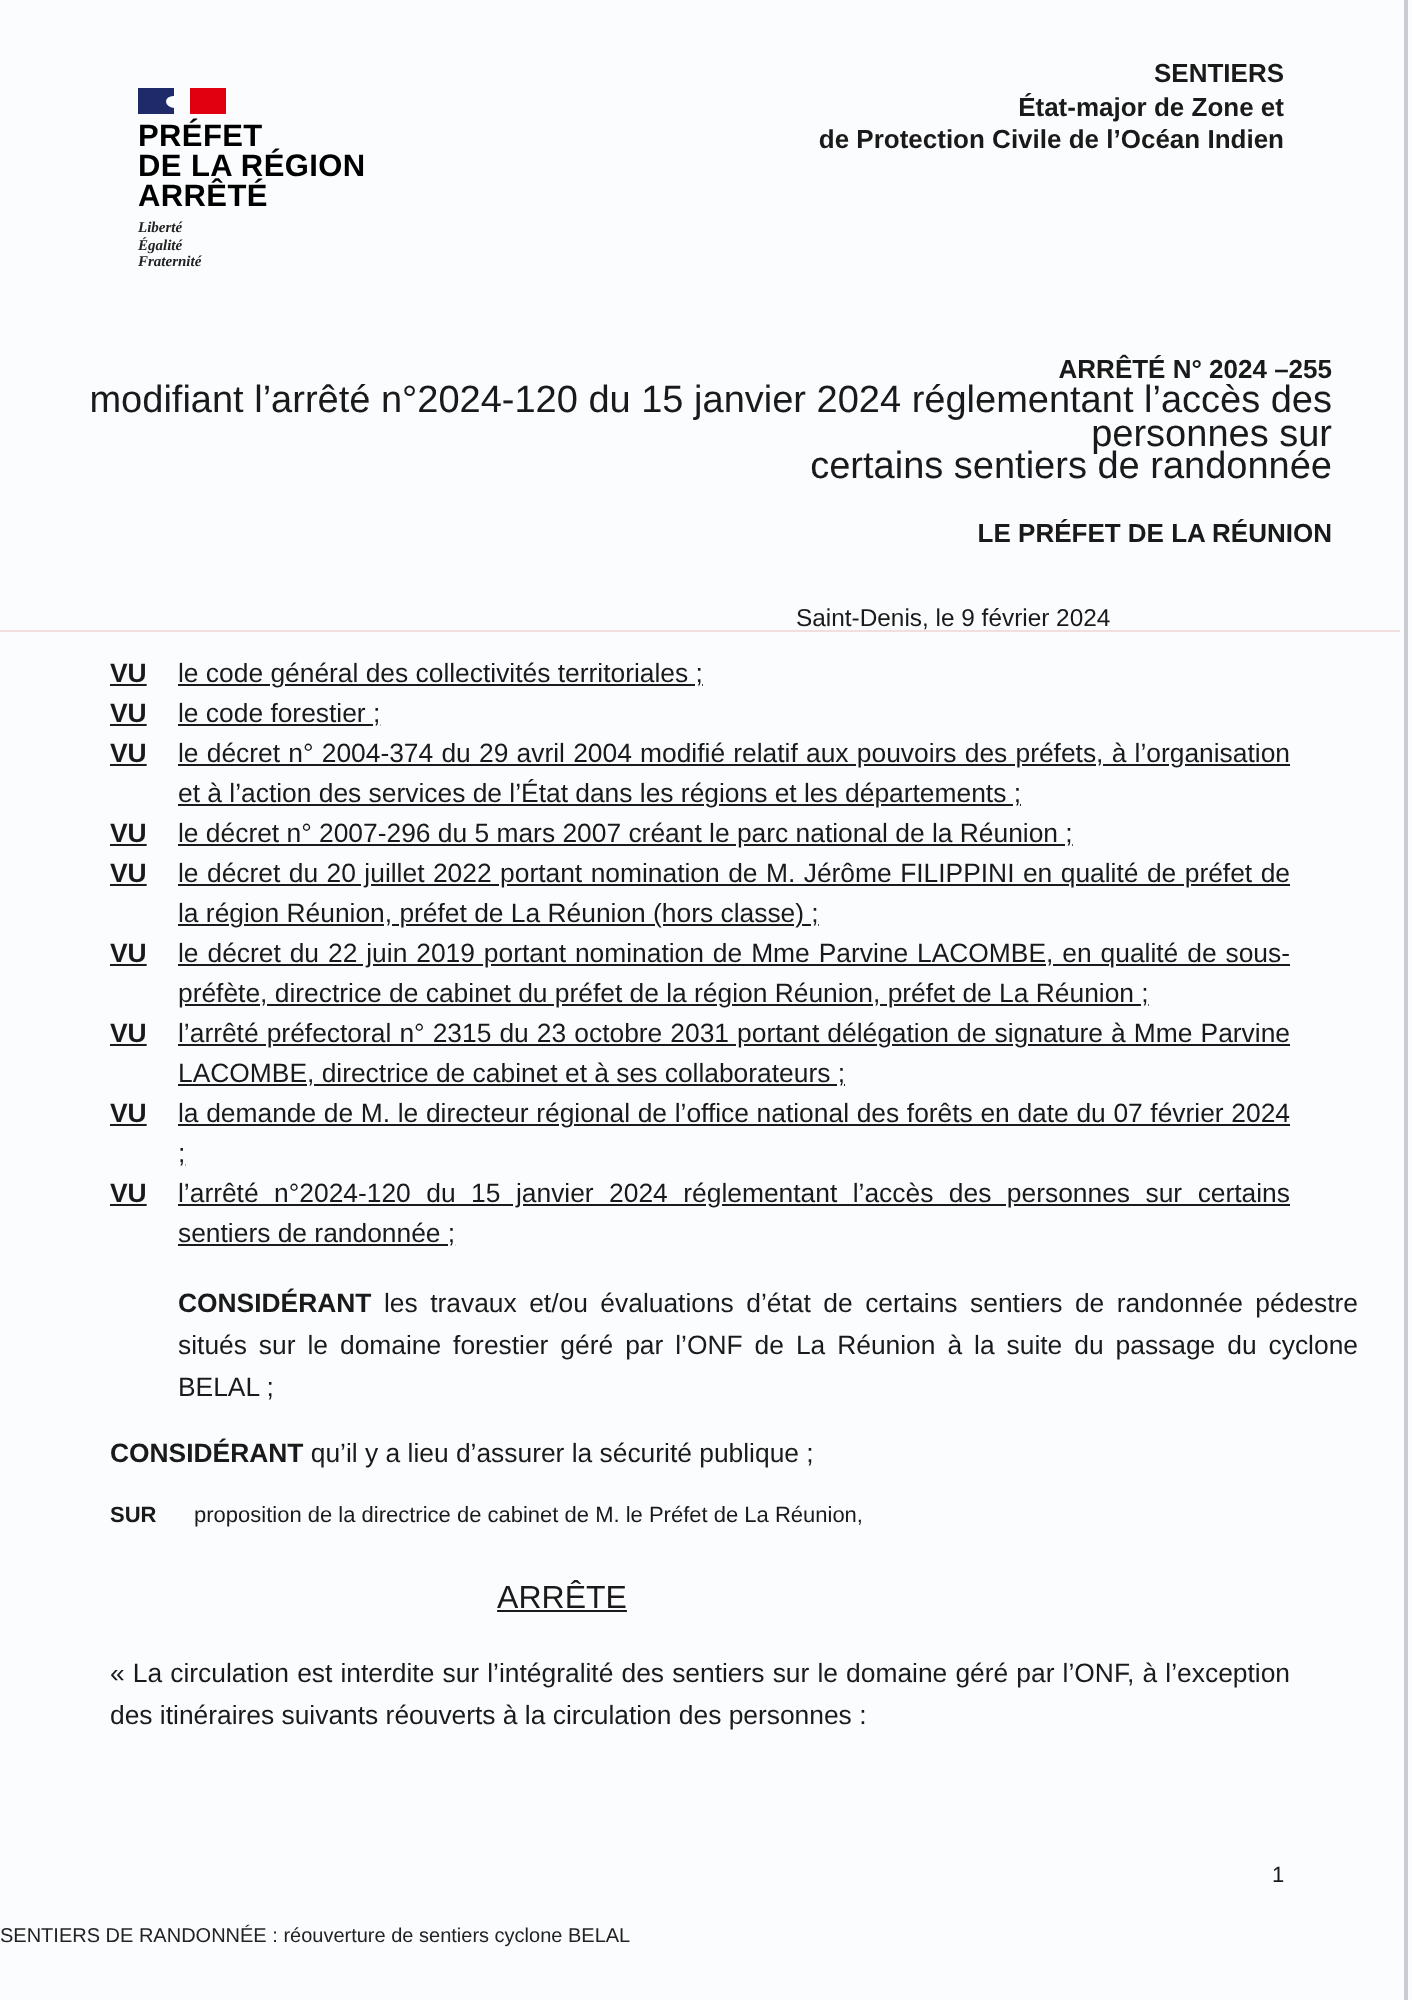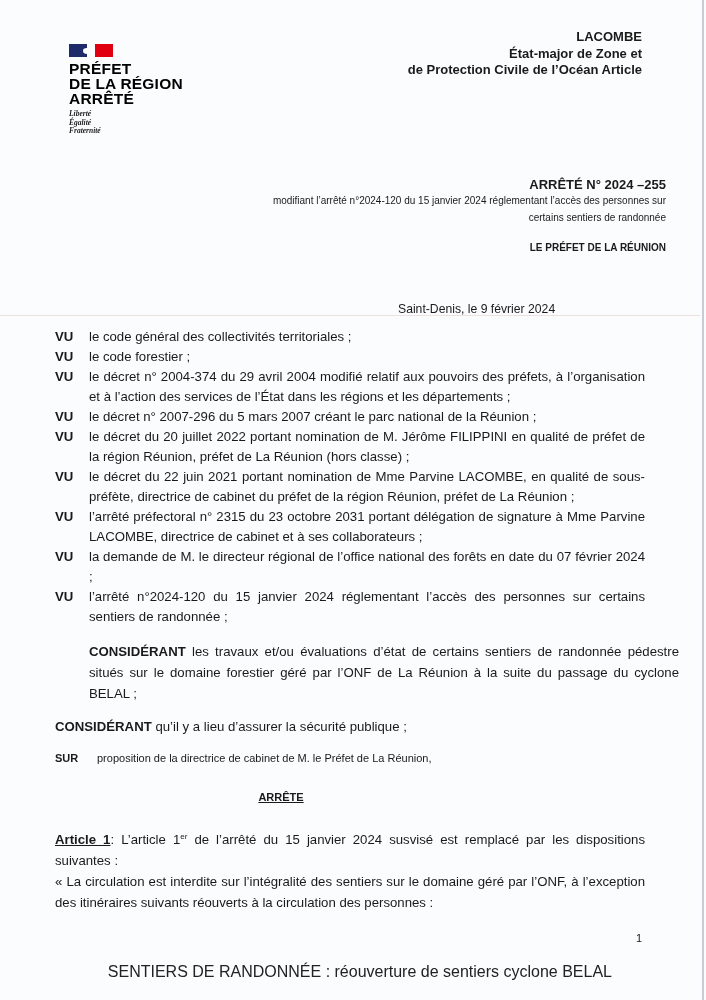--- a/index.html
+++ b/index.html
@@ -25,46 +25,46 @@
   .motto { margin-top: 4px; font-family: "Liberation Serif", serif; font-style: italic; font-size: 7.5px; line-height: 8.5px; color: #222; font-weight: bold; }
 
   
   .header-right { position: absolute; right: 64px; top: 29px; text-align: right; font-size: 13px; line-height: 16.5px; }
   .header-right .cabinet { font-weight: bold; }
   .header-right .sub { font-weight: bold; }
 
   
   .title-block { position: absolute; left: 40px; width: 626px; top: 177px; text-align: right; }
   .arrete-num { font-weight: bold; font-size: 13px; line-height: 16px; }
-  .subtitle { font-size: 10px; line-height: 16.5px; }
-  .prefet { margin-top: 16px; font-weight: bold; font-size: 10px; }
+  .subtitle { font-size: 19px; line-height: 16.5px; }
+  .prefet { margin-top: 16px; font-weight: bold; font-size: 13px; }
 
   .date { position: absolute; left: 398px; top: 302px; font-size: 12.2px; }
 
   
   .vu-list { position: absolute; left: 55px; top: 327px; width: 590px; }
-  .vu-item { display: flex; font-size: 13.2px; line-height: 20px; margin-bottom: 0; }
+  .vu-item { display: flex; font-size: 13.2px; line-height: 20px; margin-bottom: 0; text-decoration: underline; }
   .vu-label { width: 34px; flex: none; font-weight: bold; }
   .vu-text { flex: 1; text-align: justify; }
 
   .considerant { position: absolute; left: 55px; width: 590px; font-size: 13.2px; line-height: 21px; text-align: justify; }
   .considerant b { font-weight: bold; }
   .c1 { top: 641px; margin-left: 34px; }
   .c2 { top: 716px; }
   .sur { position: absolute; left: 55px; top: 752px; font-size: 11px; display: flex; }
   .sur .lbl { font-weight: bold; width: 42px; }
 
-  .arrete-heading { position: absolute; left: 0; width: 562px; top: 791px; text-align: center; font-weight: bold; font-size: 11px; text-decoration: underline; }
+  .arrete-heading { position: absolute; left: 0; width: 562px; top: 791px; text-align: center; font-weight: normal; font-size: 16px; text-decoration: underline; }
 
   .article { position: absolute; left: 55px; top: 826px; width: 590px; font-size: 13.2px; line-height: 21px; text-align: justify; }
   .article .art-label { font-weight: bold; text-decoration: underline; }
   .article sup { font-size: 8px; }
 
   .page-num { position: absolute; left: 636px; top: 932px; font-size: 11px; }
-  .footer { position: absolute; left: 0; width: 612px; top: 963px; text-align: right; font-size: 16px; color: #222; }
+  .footer { position: absolute; left: 0; width: 612px; top: 963px; text-align: left; font-size: 10px; color: #222; }
 </style>
 </head>
 <body>
 
 <div class="page">
   <div class="edge-line"></div>
   <div class="rule-line"></div>
 
   <div class="logo">
     <div class="flag">
@@ -78,23 +78,23 @@
       <div>ARRÊTÉ</div>
     </div>
     <div class="motto">
       <div>Liberté</div>
       <div>Égalité</div>
       <div>Fraternité</div>
     </div>
   </div>
 
   <div class="header-right">
-    <div class="cabinet">LACOMBE</div>
+    <div class="cabinet">SENTIERS</div>
     <div class="sub">État-major de Zone et</div>
-    <div class="sub">de Protection Civile de l’Océan Article</div>
+    <div class="sub">de Protection Civile de l’Océan Indien</div>
   </div>
 
   <div class="title-block">
     <div class="arrete-num">ARRÊTÉ N° 2024 –255</div>
     <div class="subtitle">modifiant l’arrêté n°2024-120 du 15 janvier 2024 réglementant l’accès des personnes sur</div>
     <div class="subtitle">certains sentiers de randonnée</div>
     <div class="prefet">LE PRÉFET DE LA RÉUNION</div>
   </div>
 
   <div class="date">Saint-Denis, le 9 février 2024</div>
@@ -115,21 +115,21 @@
     <div class="vu-item">
         <span class="vu-label">VU</span>
         <span class="vu-text">le décret n° 2007-296 du 5 mars 2007 créant le parc national de la Réunion ;</span>
       </div>
     <div class="vu-item">
         <span class="vu-label">VU</span>
         <span class="vu-text">le décret du 20 juillet 2022 portant nomination de M. Jérôme FILIPPINI en qualité de préfet de la région Réunion, préfet de La Réunion (hors classe) ;</span>
       </div>
     <div class="vu-item">
         <span class="vu-label">VU</span>
-        <span class="vu-text">le décret du 22 juin 2021 portant nomination de Mme Parvine LACOMBE, en qualité de sous-préfète, directrice de cabinet du préfet de la région Réunion, préfet de La Réunion ;</span>
+        <span class="vu-text">le décret du 22 juin 2019 portant nomination de Mme Parvine LACOMBE, en qualité de sous-préfète, directrice de cabinet du préfet de la région Réunion, préfet de La Réunion ;</span>
       </div>
     <div class="vu-item">
         <span class="vu-label">VU</span>
         <span class="vu-text">l’arrêté préfectoral n° 2315 du 23 octobre 2031 portant délégation de signature à Mme Parvine LACOMBE, directrice de cabinet et à ses collaborateurs ;</span>
       </div>
     <div class="vu-item">
         <span class="vu-label">VU</span>
         <span class="vu-text">la demande de M. le directeur régional de l’office national des forêts en date du 07 février 2024 ;</span>
       </div>
     <div class="vu-item">
@@ -148,21 +148,18 @@
   </div>
 
   <div class="sur">
     <span class="lbl">SUR</span>
     <span>proposition de la directrice de cabinet de M. le Préfet de La Réunion,</span>
   </div>
 
   <div class="arrete-heading">ARRÊTE</div>
 
   <div class="article">
-    <div>
-      <span class="art-label">Article 1</span><span>: L’article 1</span><sup>er</sup><span> de l’arrêté du 15 janvier 2024 susvisé est remplacé par les dispositions suivantes :</span>
-    </div>
     <div>« La circulation est interdite sur l’intégralité des sentiers sur le domaine géré par l’ONF, à l’exception des itinéraires suivants réouverts à la circulation des personnes :</div>
   </div>
 
   <div class="page-num">1</div>
   <div class="footer">SENTIERS DE RANDONNÉE : réouverture de sentiers cyclone BELAL</div>
 </div>
 
 </body></html>

